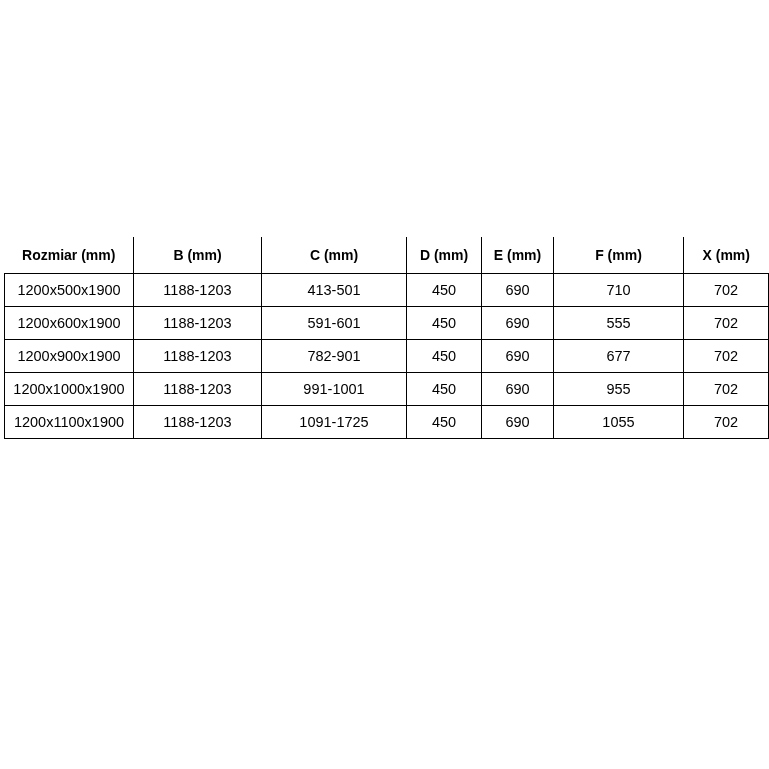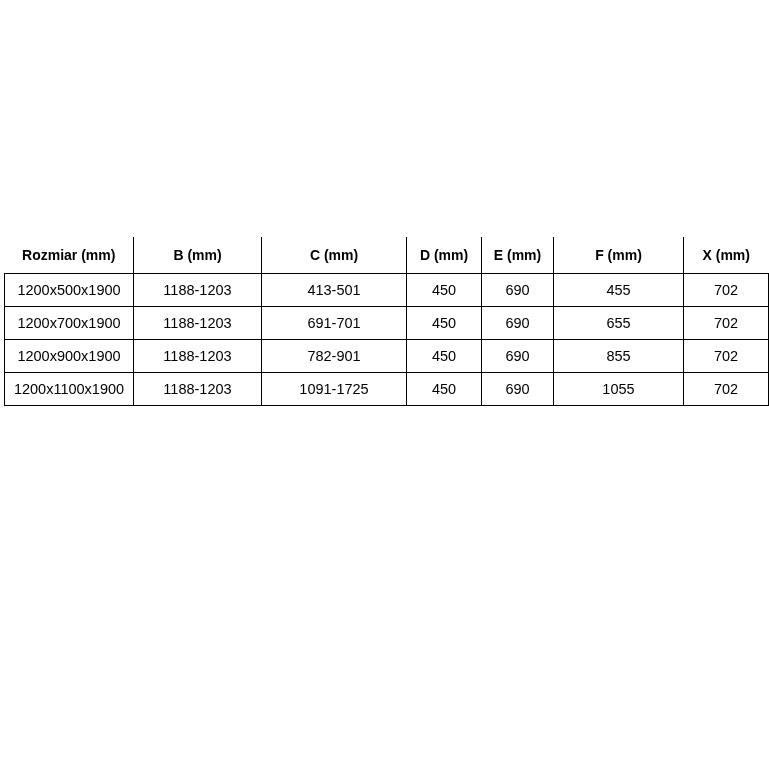--- a/index.html
+++ b/index.html
@@ -88,39 +88,48 @@
             <th>X (mm)</th>
           </tr>
       </thead>
       <tbody>
           <tr>
             <td>1200x500x1900</td>
             <td>1188-1203</td>
             <td>413-501</td>
             <td>450</td>
             <td>690</td>
-            <td>455</td>
+            <td>710</td>
             <td>702</td>
           </tr>
           <tr>
-            <td>1200x700x1900</td>
+            <td>1200x600x1900</td>
             <td>1188-1203</td>
-            <td>691-701</td>
+            <td>591-601</td>
             <td>450</td>
             <td>690</td>
-            <td>655</td>
+            <td>555</td>
             <td>702</td>
           </tr>
           <tr>
             <td>1200x900x1900</td>
             <td>1188-1203</td>
             <td>782-901</td>
             <td>450</td>
             <td>690</td>
-            <td>855</td>
+            <td>677</td>
+            <td>702</td>
+          </tr>
+          <tr>
+            <td>1200x1000x1900</td>
+            <td>1188-1203</td>
+            <td>991-1001</td>
+            <td>450</td>
+            <td>690</td>
+            <td>955</td>
             <td>702</td>
           </tr>
           <tr>
             <td>1200x1100x1900</td>
             <td>1188-1203</td>
             <td>1091-1725</td>
             <td>450</td>
             <td>690</td>
             <td>1055</td>
             <td>702</td>

